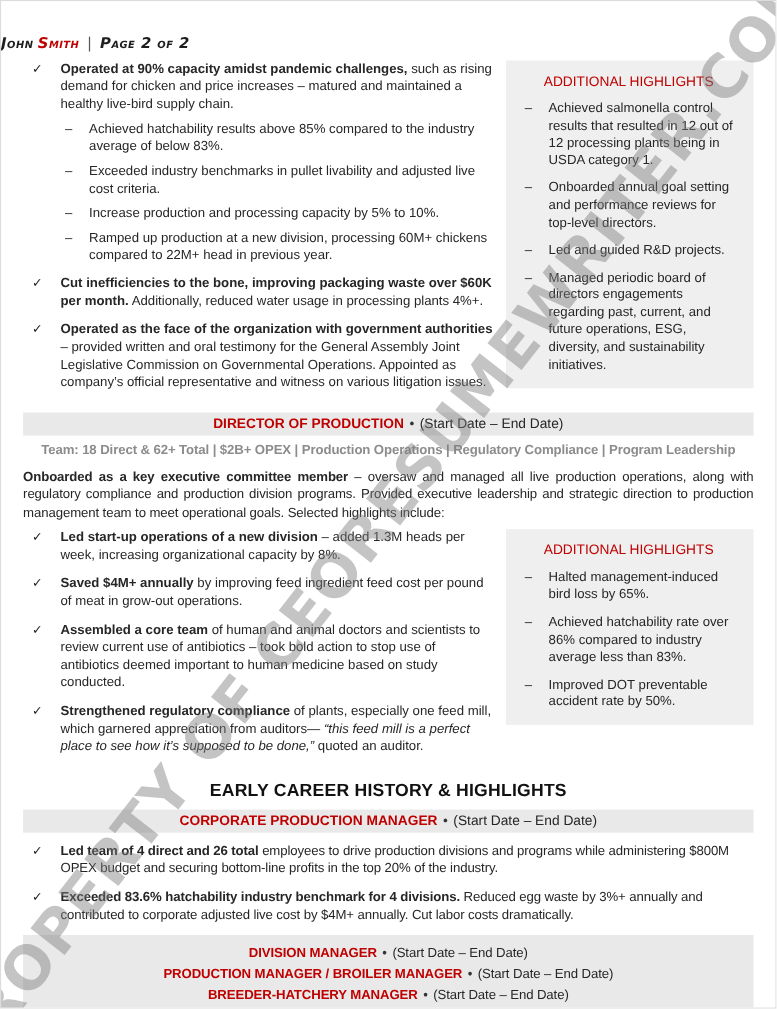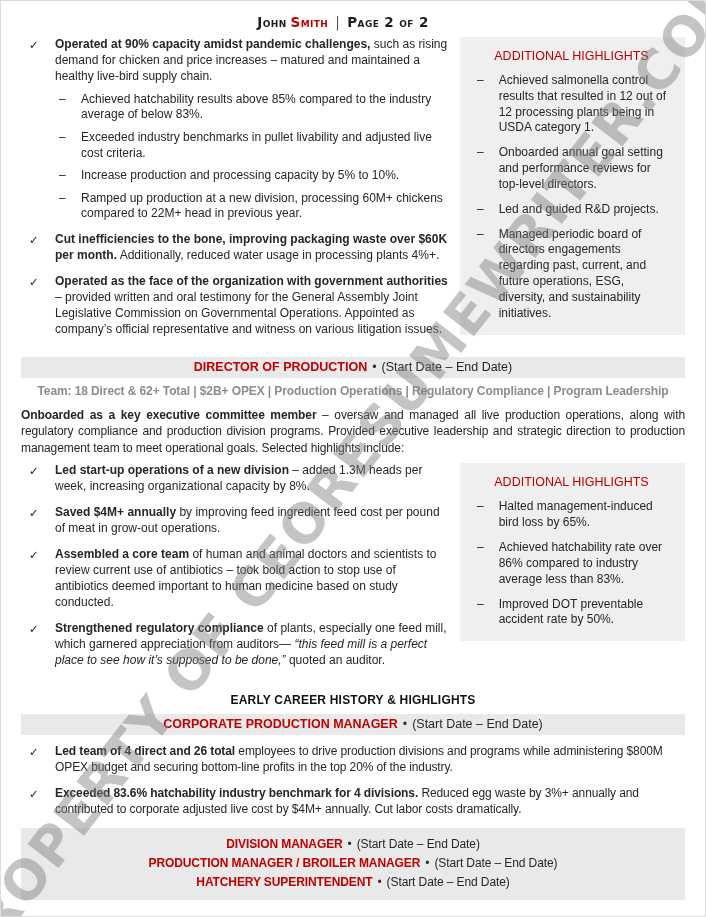--- a/index.html
+++ b/index.html
@@ -17,23 +17,23 @@
   
   .watermark{
     position:absolute; left:346px; top:468px;
     transform:translate(-50%,-50%) rotate(-52deg);
     font-family:"DejaVu Sans",sans-serif; font-weight:bold;
     font-size:54px; letter-spacing:1.5px; white-space:nowrap;
     color:rgba(125,125,125,0.45); z-index:40; pointer-events:none;
   }
   
   .header{
-    text-align:center; padding:13px 20px 0 0;
+    text-align:left; padding:31px 20px 0 0;
     font-family:"DejaVu Sans",sans-serif; font-variant:small-caps;
-    font-weight:bold; font-size:13.5px; letter-spacing:.4px; color:#1d1d1d;
+    font-weight:bold; font-size:13.5px; letter-spacing:.4px; color:#1d1d1d;font-style:italic;
   }
   .header .h-last{color:var(--accent); margin-left:4px;}
   .header .h-sep{margin:0 7px; font-weight:normal; color:#555;}
   .main{padding:0 20px;}
   
   .row{display:flex; gap:11px; margin-top:7px; align-items:flex-start;}
   .col-left{width:428px; flex:0 0 428px; padding-left:8px;}
   .sidebar{
     flex:1; background:var(--box); padding:10px 12px 4px 10px;
   }
@@ -60,21 +60,21 @@
   .dot{margin:0 5px; color:#333;}
   .team-line{
     text-align:center; color:var(--muted); font-weight:bold;
     font-size:12px; margin-top:6px; letter-spacing:-0.1px;
   }
   .para{
     font-size:12px; line-height:1.38; text-align:justify;
     margin:9px 0 0; letter-spacing:-0.1px;
   }
   .heading{
-    text-align:center; font-weight:bold; font-size:12px;
+    text-align:center; font-weight:bold; font-size:16px;
     margin:14px 0 0; color:#111; letter-spacing:.2px;
   }
   .bar.tight{margin-top:7px;}
   .full-bullets{margin-top:9px; padding-left:8px;}
   .full-bullets .bullet{letter-spacing:-0.1px;}
   
   .block{
     background:var(--bar); text-align:center; padding:7px 10px 8px;
     margin-top:9px; font-size:12px; line-height:1.58; letter-spacing:-0.1px;
   }
@@ -210,17 +210,18 @@
       </div>
       <div class="bullet">
         <span class="check">✓</span>
         <div class="btxt"><span class="b">Exceeded 83.6% hatchability industry benchmark for 4 divisions.</span><span> Reduced egg waste by 3%+ annually and contributed to corporate adjusted live cost by $4M+ annually. Cut labor costs dramatically.</span></div>
       </div>
     </div>
 
     <div class="block">
       <div class="job-line"><span class="red">DIVISION MANAGER</span><span class="dot">•</span><span>(Start Date – End Date)</span></div>
       <div class="job-line"><span class="red">PRODUCTION MANAGER / BROILER MANAGER</span><span class="dot">•</span><span>(Start Date – End Date)</span></div>
+      <div class="job-line"><span class="red">BREEDER-HATCHERY MANAGER</span><span class="dot">•</span><span>(Start Date – End Date)</span></div>
       <div class="job-line"><span class="red">HATCHERY SUPERINTENDENT</span><span class="dot">•</span><span>(Start Date – End Date)</span></div>
     </div>
 
   </div>
 </div>
 
 </body></html>

